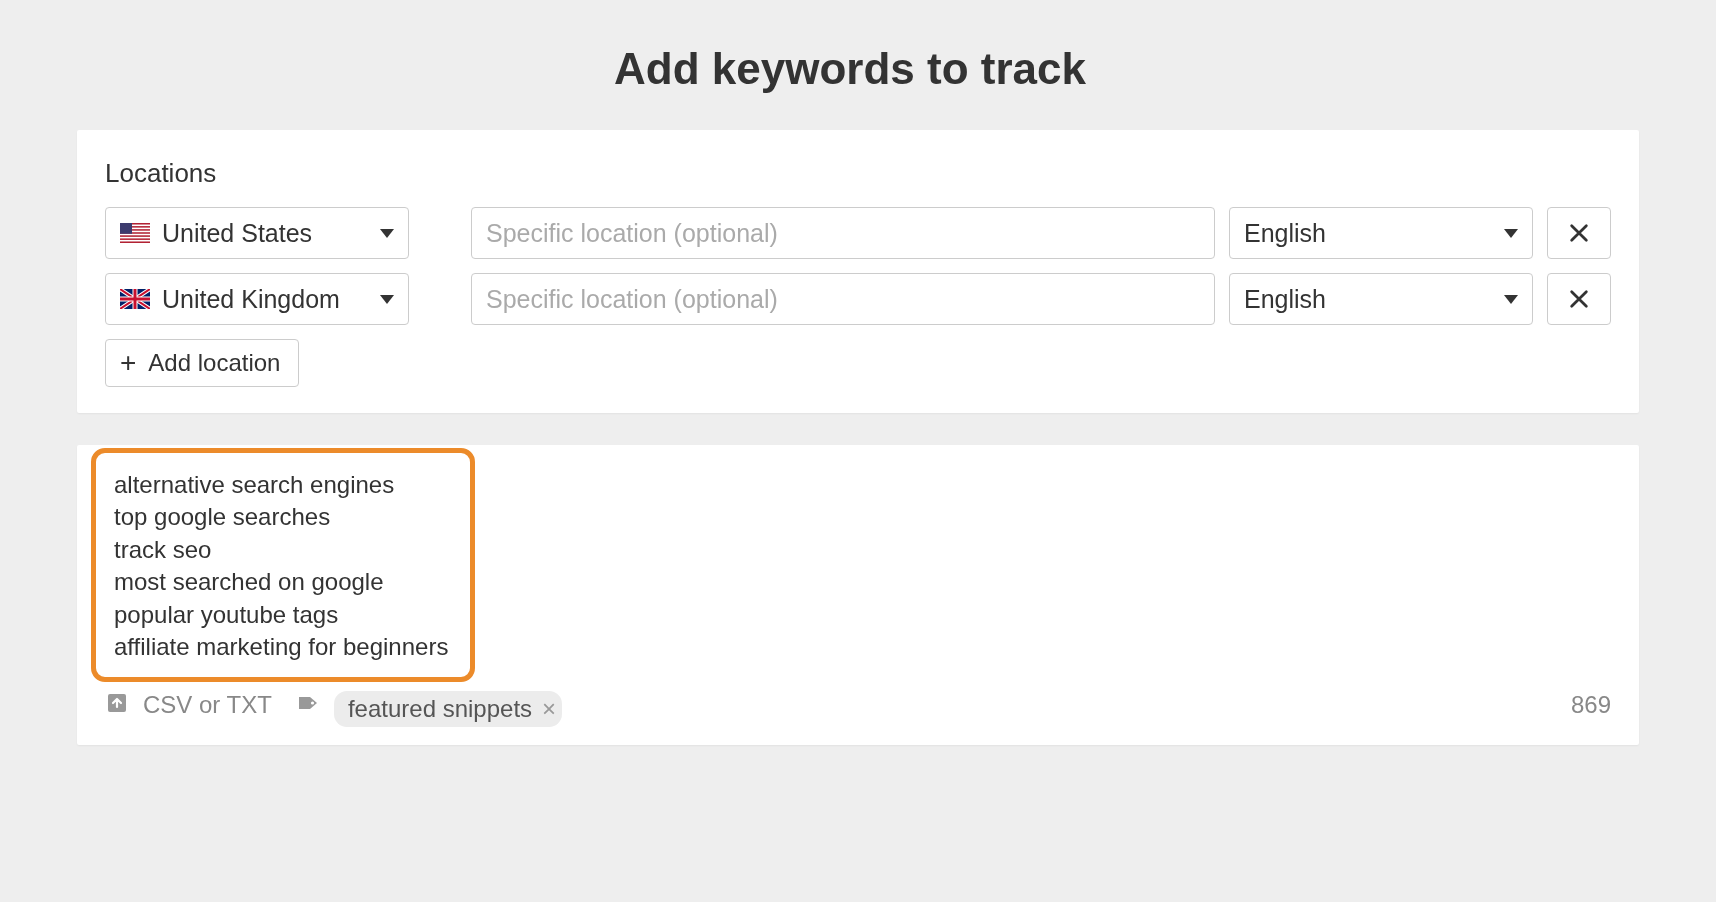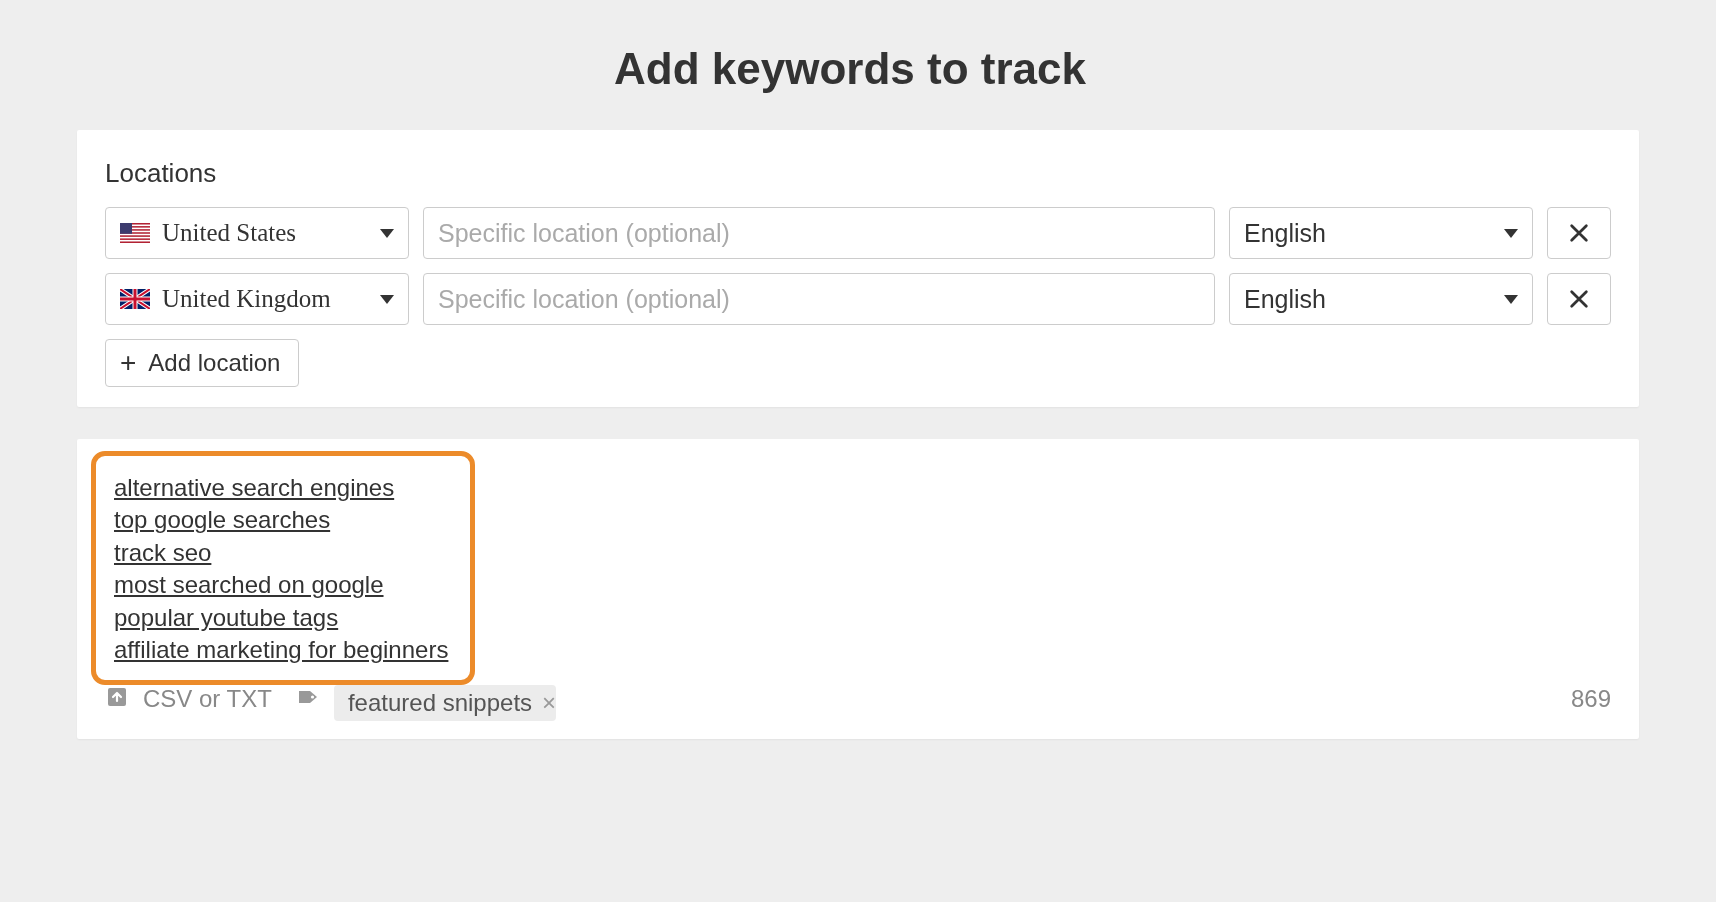--- a/index.html
+++ b/index.html
@@ -16,21 +16,21 @@
     color: #333;
     padding: 44px 16px 36px 0;
   }
   .card {
     background: #fff;
     width: 1562px;
     margin: 0 auto 32px auto;
     border-radius: 2px;
     box-shadow: 0 1px 2px rgba(0,0,0,0.05);
   }
-  .locations-card { padding: 28px 28px 20px 28px; }
+  .locations-card { padding: 28px 28px 26px 28px; }
   .section-label {
     font-size: 26px;
     color: #333;
     margin-bottom: 18px;
   }
   .loc-row {
     display: flex;
     align-items: center;
     gap: 14px;
     margin-bottom: 14px;
@@ -40,22 +40,22 @@
     border: 1px solid #ccc;
     border-radius: 4px;
     background: #fff;
     display: flex;
     align-items: center;
     padding: 0 14px;
     font-size: 25px;
     color: #333;
     position: relative;
   }
-  .country-sel { width: 304px; font-family: Liberation Serif, serif; }
-  .spec-input { flex: 1; }
+  .country-sel { width: 304px; }
+  .spec-input { flex: 1; margin-left: 48px; }
   .spec-input input {
     border: none;
     outline: none;
     width: 100%;
     height: 100%;
     font-size: 25px;
     color: #333;
   }
   .spec-input input::placeholder { color: #aaa; }
   .lang-sel { width: 304px; }
@@ -93,26 +93,25 @@
   }
   .add-loc-btn .plus { font-size: 28px; font-weight: 400; line-height: 1; }
 
   .keywords-card {
     position: relative;
     padding: 0;
   }
   .kw-box {
     position: absolute;
     left: 14px;
-    top: 12px;
+    top: 3px;
     border: 5px solid #ec8b2a;
     border-radius: 14px;
     padding: 16px 22px 14px 18px;
     background: #fff;
-    text-decoration: underline;
   }
   .kw-box .kw-line {
     font-size: 24px;
     color: #333;
     line-height: 1.35;
     white-space: nowrap;
   }
   .kw-spacer { height: 232px; }
   .kw-footer {
     display: flex;
@@ -120,22 +119,22 @@
     padding: 14px 28px 18px 28px;
     gap: 14px;
     font-size: 24px;
     color: #888;
   }
   .footer-icon { width: 24px; height: 24px; flex-shrink: 0; }
   .tag {
     display: inline-flex;
     align-items: center;
     background: #ececec;
-    border-radius: 4px;
-    padding: 4px 0 4px 14px;
+    border-radius: 13px;
+    padding: 4px 6px 4px 14px;
     font-size: 24px;
     color: #555;
     gap: 10px;
   }
   .tag .tag-x { color: #999; cursor: pointer; }
   .counter { margin-left: auto; color: #888; font-size: 24px; }
 </style>
 </head>
 <body>
 

